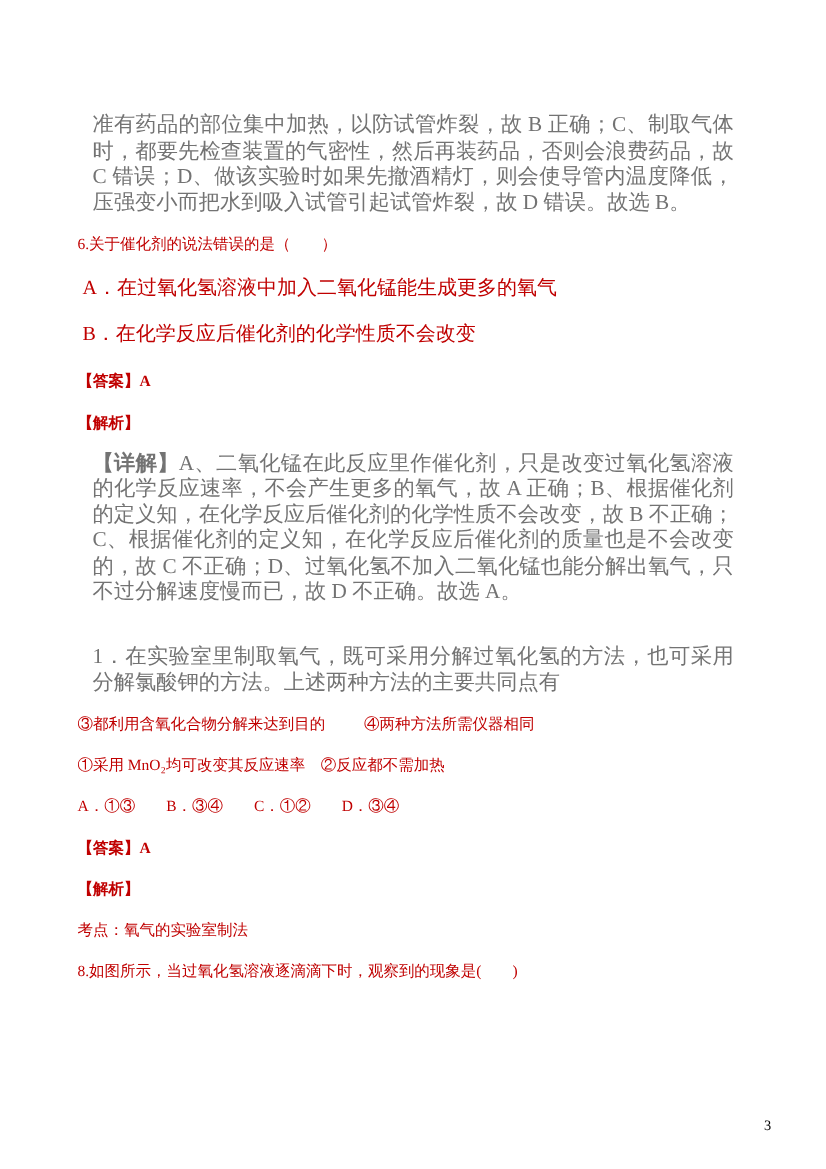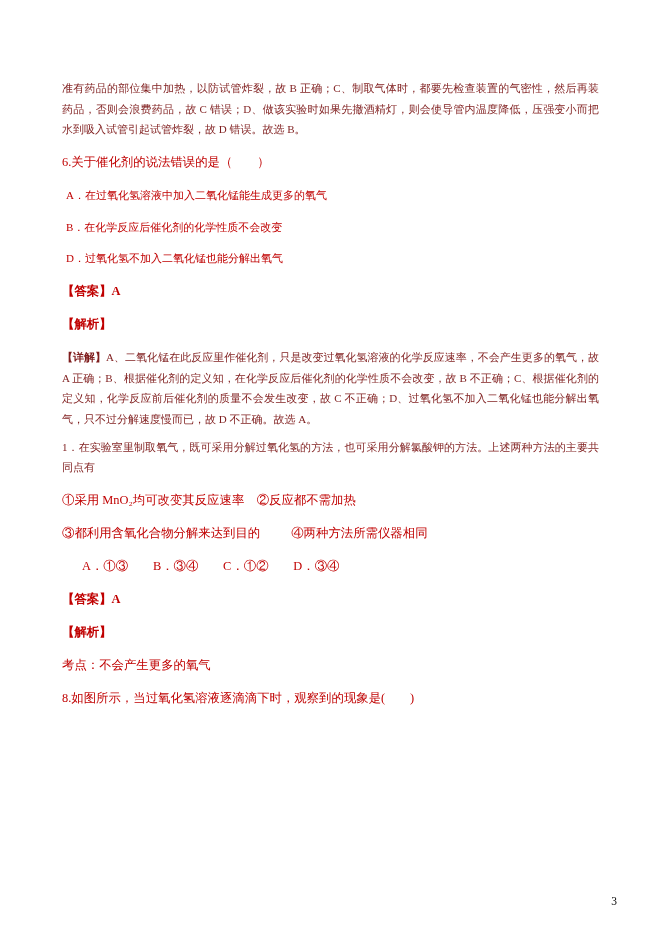--- a/index.html
+++ b/index.html
@@ -17,50 +17,49 @@
   }
   .page {
     position: absolute;
     left: 0; top: 0;
     width: 661px;
     height: 935px;
     box-sizing: border-box;
     padding: 78px 62px 40px 62px;
   }
   .para {
-    font-size: 11px;
+    font-size: 17px;
     line-height: 20.6px;
-    color: #7f1d1d;
+    color: #737373;
     text-align: justify;
-    margin: 0;
+    margin: 12px;
     white-space: pre-wrap;
   }
   .tag { font-weight: bold; }
   .opt {
-    font-size: 11px;
+    font-size: 16px;
     line-height: 20.6px;
     padding-left: 4px;
     white-space: pre-wrap;
   }
   .q-line {
     font-size: 12.4px;
     line-height: 20.6px;
     white-space: pre-wrap;
     font-family: Liberation Serif, serif;
   }
   .sub-list {
     font-size: 12.4px;
     line-height: 20.6px;
     white-space: pre-wrap;
   }
   .choice-row {
     font-size: 12.4px;
     line-height: 20.6px;
     white-space: pre;
-    margin-left: 20px;
   }
   .spacer-m { height: 7px; }
   .page-num {
     position: absolute;
     right: 44px;
     bottom: 28px;
     font-size: 11.5px;
     color: #000000;
     font-family: "Liberation Serif", serif;
   }
@@ -71,41 +70,40 @@
 <body>
 
 <div class="page">
 
   <p class="para">准有药品的部位集中加热，以防试管炸裂，故 B 正确；C、制取气体时，都要先检查装置的气密性，然后再装药品，否则会浪费药品，故 C 错误；D、做该实验时如果先撤酒精灯，则会使导管内温度降低，压强变小而把水到吸入试管引起试管炸裂，故 D 错误。故选 B。</p>
 
   <p class="q-line">6.关于催化剂的说法错误的是（        ）</p>
 
   <p class="opt">A．在过氧化氢溶液中加入二氧化锰能生成更多的氧气</p>
   <p class="opt">B．在化学反应后催化剂的化学性质不会改变</p>
-  <p class="opt">D．过氧化氢不加入二氧化锰也能分解出氧气</p>
 
   <p class="q-line"><span class="tag">【答案】</span><span class="ans-strong">A</span></p>
 
   <p class="q-line"><span class="tag">【解析】</span></p>
 
-  <p class="para"><span class="tag">【详解】</span><span>A、二氧化锰在此反应里作催化剂，只是改变过氧化氢溶液的化学反应速率，不会产生更多的氧气，故 A 正确；B、根据催化剂的定义知，在化学反应后催化剂的化学性质不会改变，故 B 不正确；C、根据催化剂的定义知，化学反应前后催化剂的质量不会发生改变，故 C 不正确；D、过氧化氢不加入二氧化锰也能分解出氧气，只不过分解速度慢而已，故 D 不正确。故选 A。</span></p>
+  <p class="para"><span class="tag">【详解】</span><span>A、二氧化锰在此反应里作催化剂，只是改变过氧化氢溶液的化学反应速率，不会产生更多的氧气，故 A 正确；B、根据催化剂的定义知，在化学反应后催化剂的化学性质不会改变，故 B 不正确；C、根据催化剂的定义知，在化学反应后催化剂的质量也是不会改变的，故 C 不正确；D、过氧化氢不加入二氧化锰也能分解出氧气，只不过分解速度慢而已，故 D 不正确。故选 A。</span></p>
 
   <div class="spacer-m"></div>
 
   <p class="para">1．在实验室里制取氧气，既可采用分解过氧化氢的方法，也可采用分解氯酸钾的方法。上述两种方法的主要共同点有</p>
 
+  <p class="sub-list">③都利用含氧化合物分解来达到目的          ④两种方法所需仪器相同</p>
   <p class="sub-list">①采用 MnO₂均可改变其反应速率    ②反应都不需加热</p>
-  <p class="sub-list">③都利用含氧化合物分解来达到目的          ④两种方法所需仪器相同</p>
 
   <p class="choice-row">A．①③        B．③④        C．①②        D．③④</p>
 
   <p class="q-line"><span class="tag">【答案】</span><span class="ans-strong">A</span></p>
 
   <p class="q-line"><span class="tag">【解析】</span></p>
 
 
-  <p class="kaoDian">考点：不会产生更多的氧气</p>
+  <p class="kaoDian">考点：氧气的实验室制法</p>
 
   <p class="q-line">8.如图所示，当过氧化氢溶液逐滴滴下时，观察到的现象是(        )</p>
 
 </div>
 
 <div class="page-num">3</div>
 
 </body></html>

